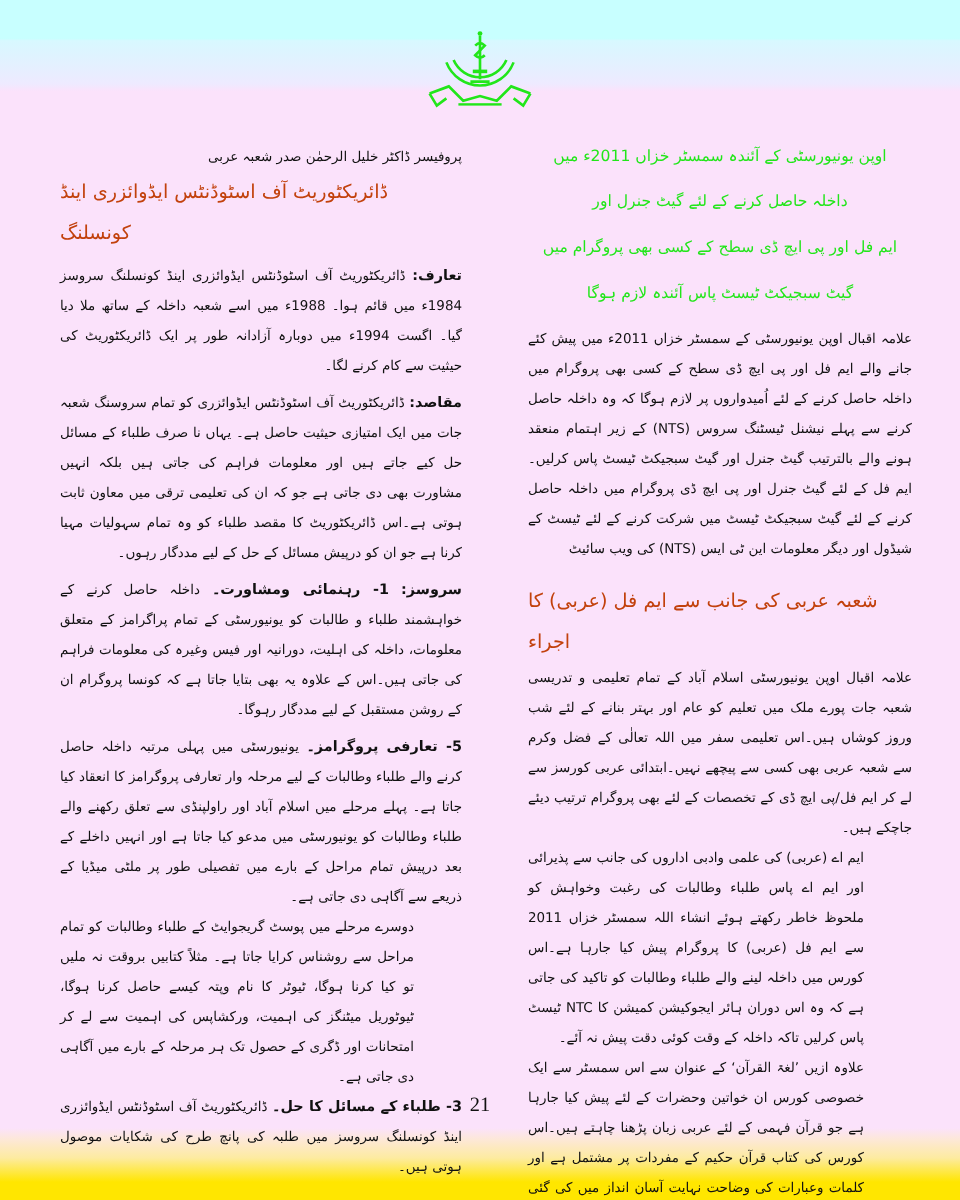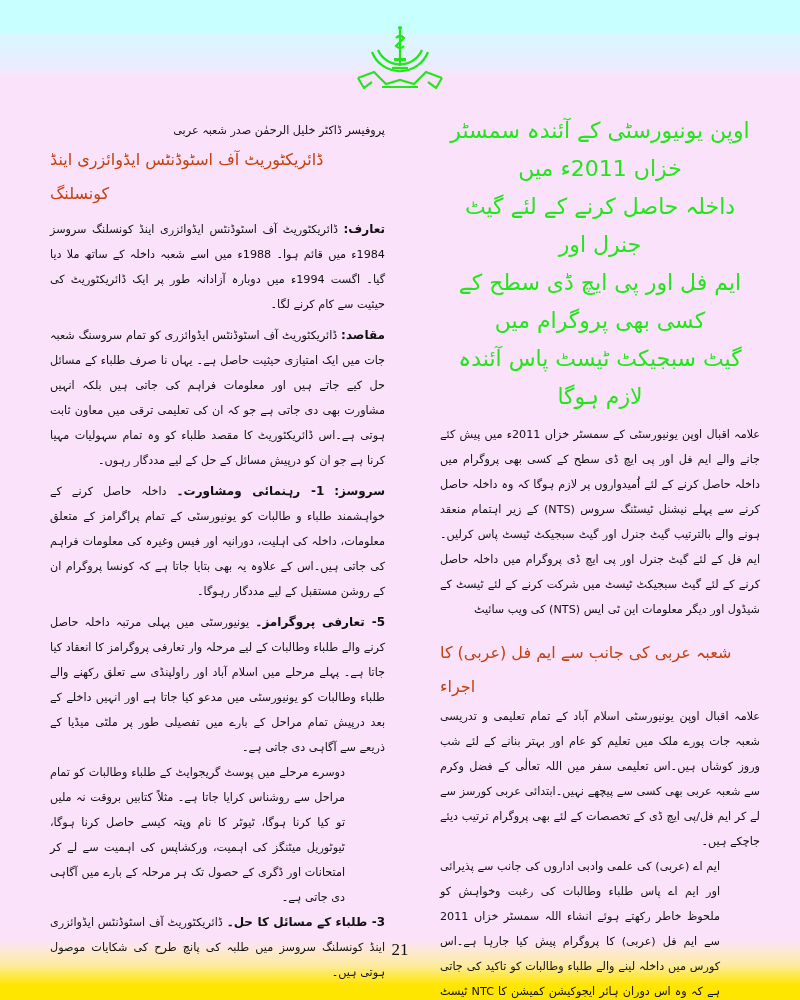--- a/index.html
+++ b/index.html
@@ -11,34 +11,34 @@
       #fbe2fb 76px, #fbe2fb 940px,
       #fde8d6 950px, #fdeba0 965px, #ffe600 985px, #ffe600 1000px);
     font-family: "DejaVu Sans", sans-serif;
     color: #111;
   }
   .logo { position: absolute; left: 352px; top: 22px; width: 96px; height: 80px; }
   .col { position: absolute; direction: rtl; text-align: justify; }
   .col-right { left: 440px; top: 112px; width: 320px; }
   .col-left { left: 50px; top: 118px; width: 335px; }
   .headline {
-    color: #22e61a; text-align: center; font-size: 22px; line-height: 38px;
+    color: #22e61a; text-align: center; font-size: 13px; line-height: 38px;
     margin: 0; font-weight: normal;
   }
   .subhead {
     color: #c2410c; text-align: left; font-size: 16px; line-height: 34px;
     margin: 0; font-weight: normal;
   }
   p { margin: 0; font-size: 11.2px; line-height: 25px; text-align-last: right; }
   p.center-last { text-align-last: center; }
   .lbl { font-weight: bold; font-size: 12px; }
   .url { direction: ltr; unicode-bidi: embed; font-family: "Liberation Serif", serif; }
   .indent { padding-right: 40px; }
   .page-num {
-    position: absolute; left: 380px; top: 940px; width: 40px; text-align: center;
+    position: absolute; left: 380px; top: 911px; width: 40px; text-align: center;
     font-family: "Liberation Serif", serif; font-size: 17px; color: #111;
   }
   .gap-s { height: 6px; }
   .gap-m { height: 14px; }
 </style>
 </head>
 <body>
 
 <div class="logo">
   <svg width="96" height="80" viewBox="0 0 96 80">

